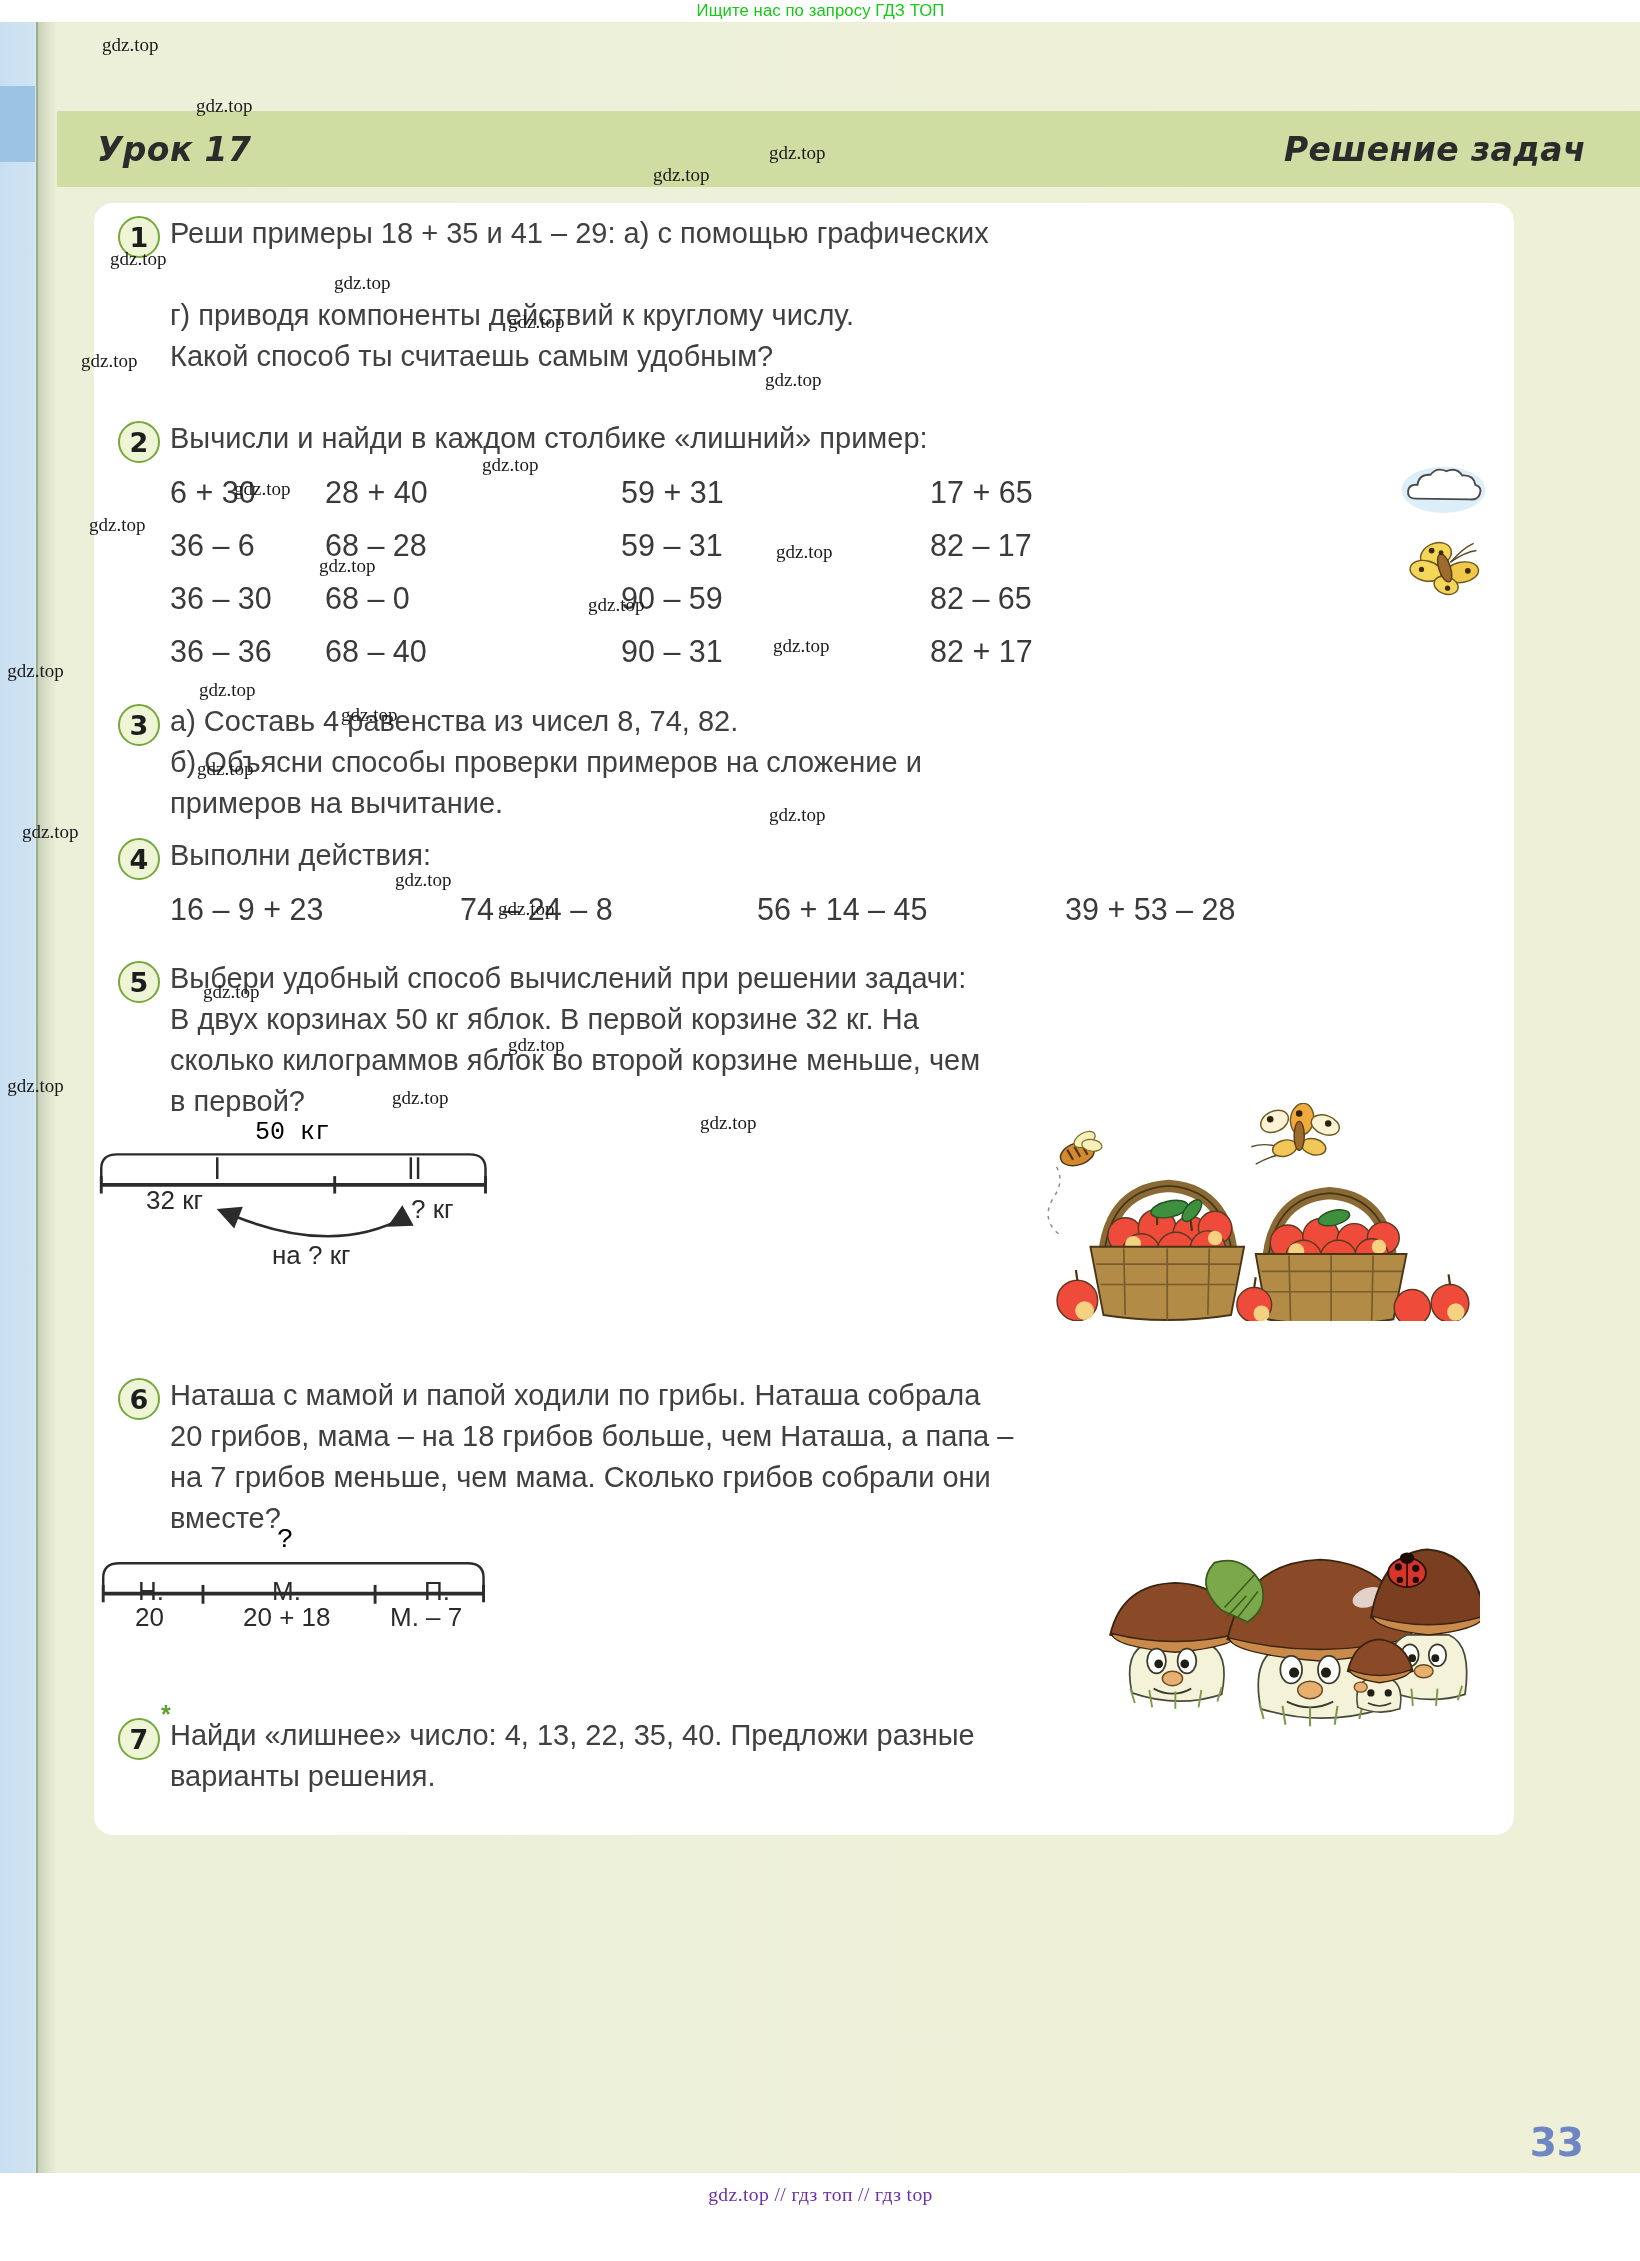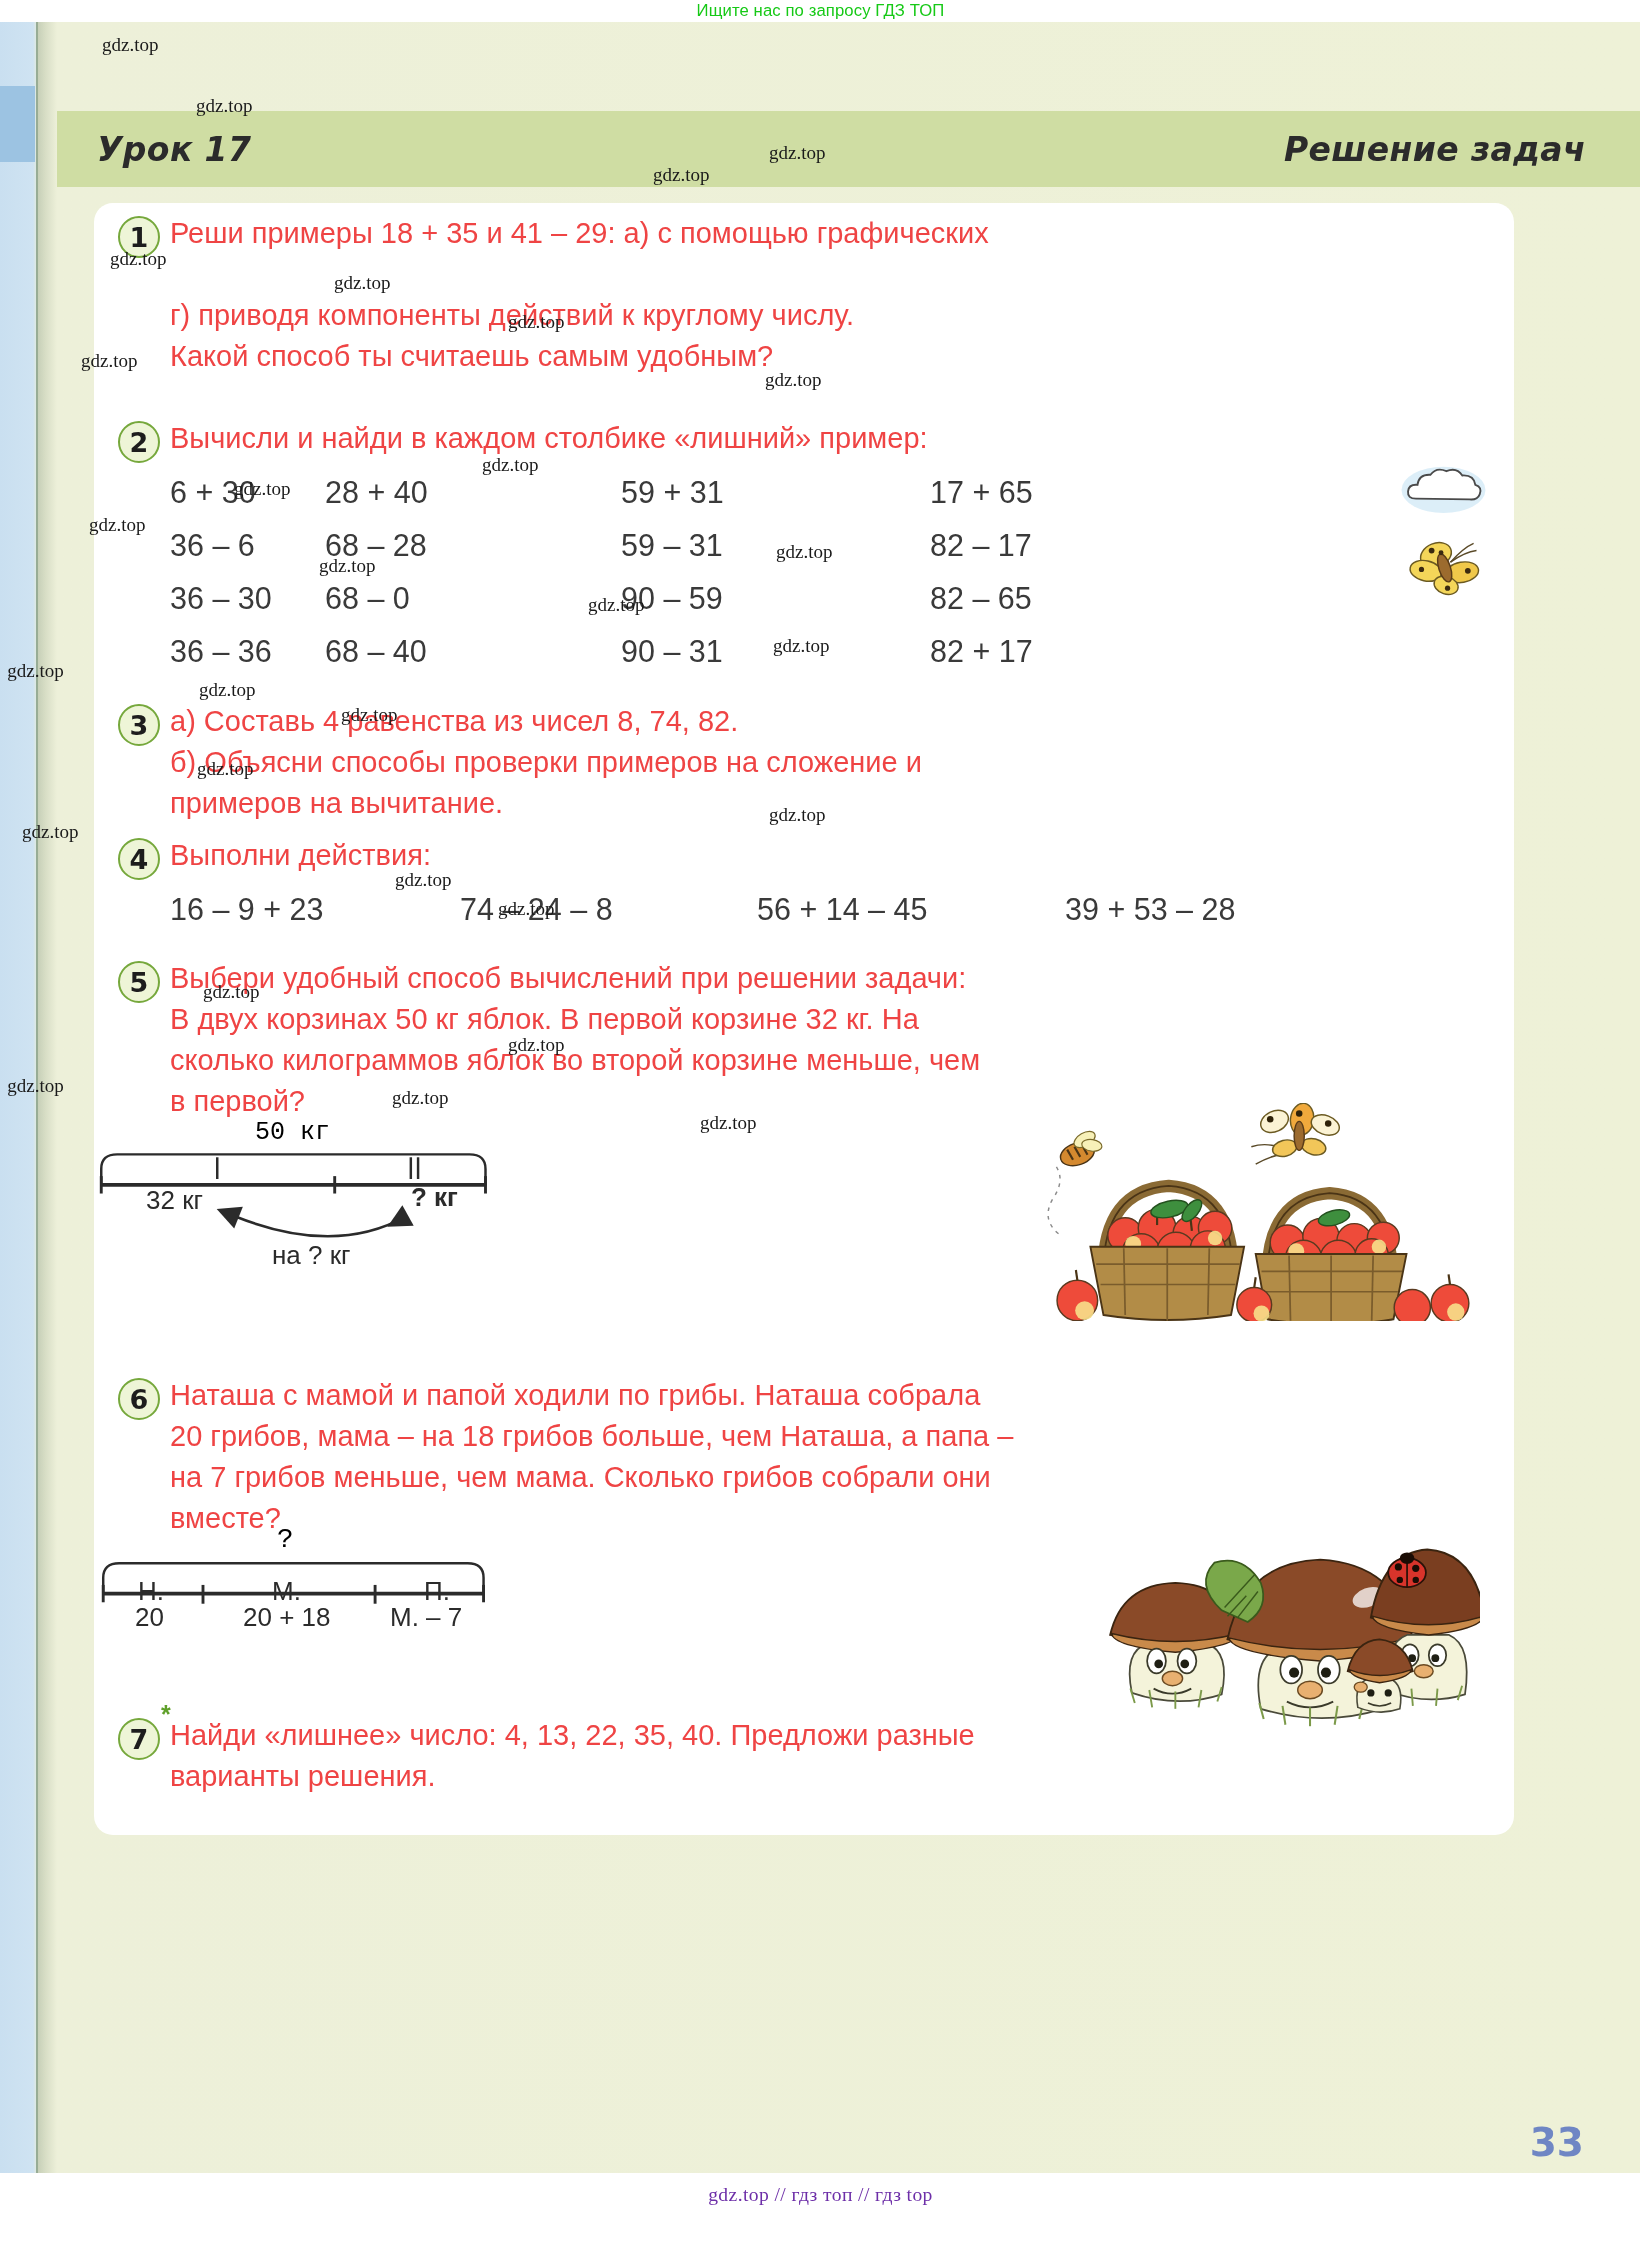--- a/index.html
+++ b/index.html
@@ -127,21 +127,21 @@
     color: #5fa02a;
     font-weight: 700;
     line-height: 1;
   }
   .ex-body {
     position: absolute;
     left: 76px;
     width: 1306px;
     font-family: "Liberation Sans", sans-serif;
     font-size: 29px;
-    color: #ef4444;
+    color: #404040;
     line-height: 41px;
   }
   .ex-body.just { text-align: justify; text-align-last: left; }
 
   
   .math-row {
     position: absolute;
     left: 76px;
     width: 1306px;
     display: flex;
@@ -346,21 +346,21 @@
         <line x1="447" y1="14" x2="447" y2="44" stroke="#2b2b2b" stroke-width="3.4"></line>
 
         <defs>
           <marker id="arrL" markerWidth="11" markerHeight="11" refX="9" refY="5.5" orient="auto">
             <path d="M10,1 L1,5.5 L10,10 Z" fill="#2b2b2b"></path>
           </marker>
         </defs>
         <path d="M196 96 Q332 150 430 96" fill="none" stroke="#2b2b2b" stroke-width="3.6" marker-start="url(#arrL)" marker-end="url(#arrL)"></path>
       </svg>
       <span class="seg-label" style="left:52px; top:61px;">32 кг</span>
-      <span class="seg-label" style="left:317px; top:58px;font-weight:bold;">? кг</span>
+      <span class="seg-label" style="left:317px; top:70px;">? кг</span>
       <span class="seg-label" style="left:178px; top:116px;">на ? кг</span>
     </div>
 
     <div class="illus" style="top:900px; left:921px;">
       <svg width="464" height="218" viewBox="0 0 640 300">
 
         <g>
           <path d="M60 180 Q36 160 52 132 Q70 106 56 86" fill="none" stroke="#8a8a8a" stroke-width="2" stroke-dasharray="5 7"></path>
           <ellipse cx="86" cy="70" rx="24" ry="15" transform="rotate(-18 86 70)" fill="#d4892f" stroke="#4a3416" stroke-width="2"></ellipse>
           <path d="M72 64 L80 78 M82 60 L90 74 M92 57 L100 71" stroke="#4a3416" stroke-width="3"></path>

